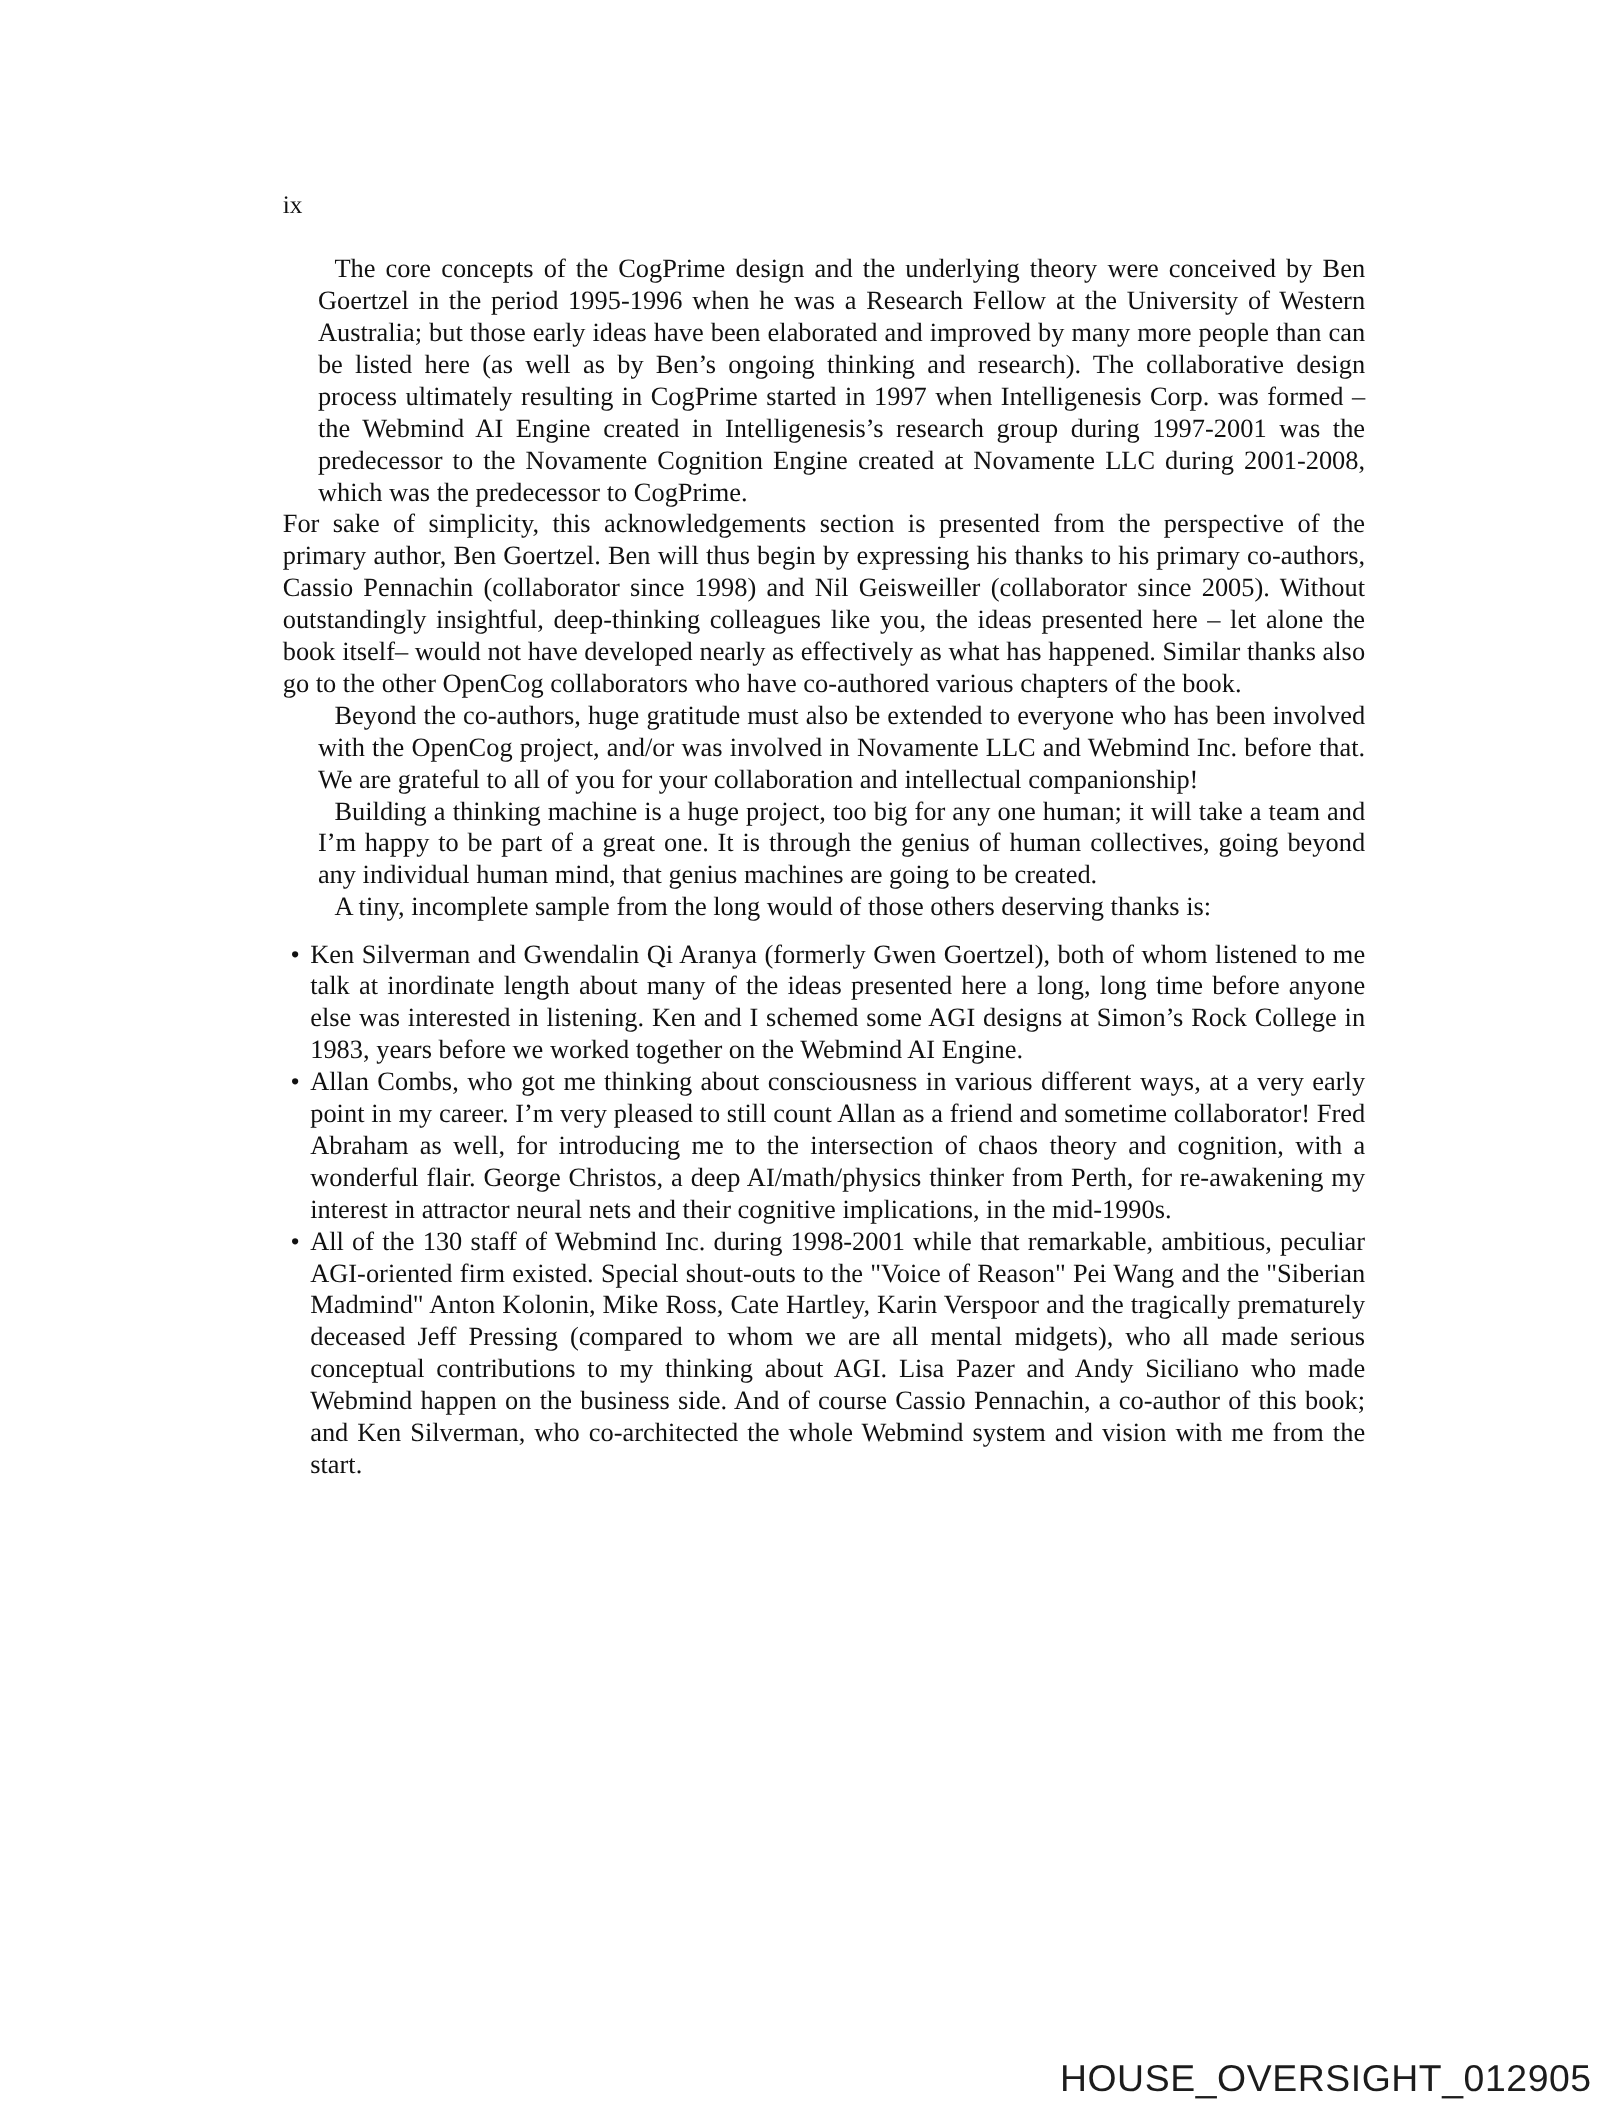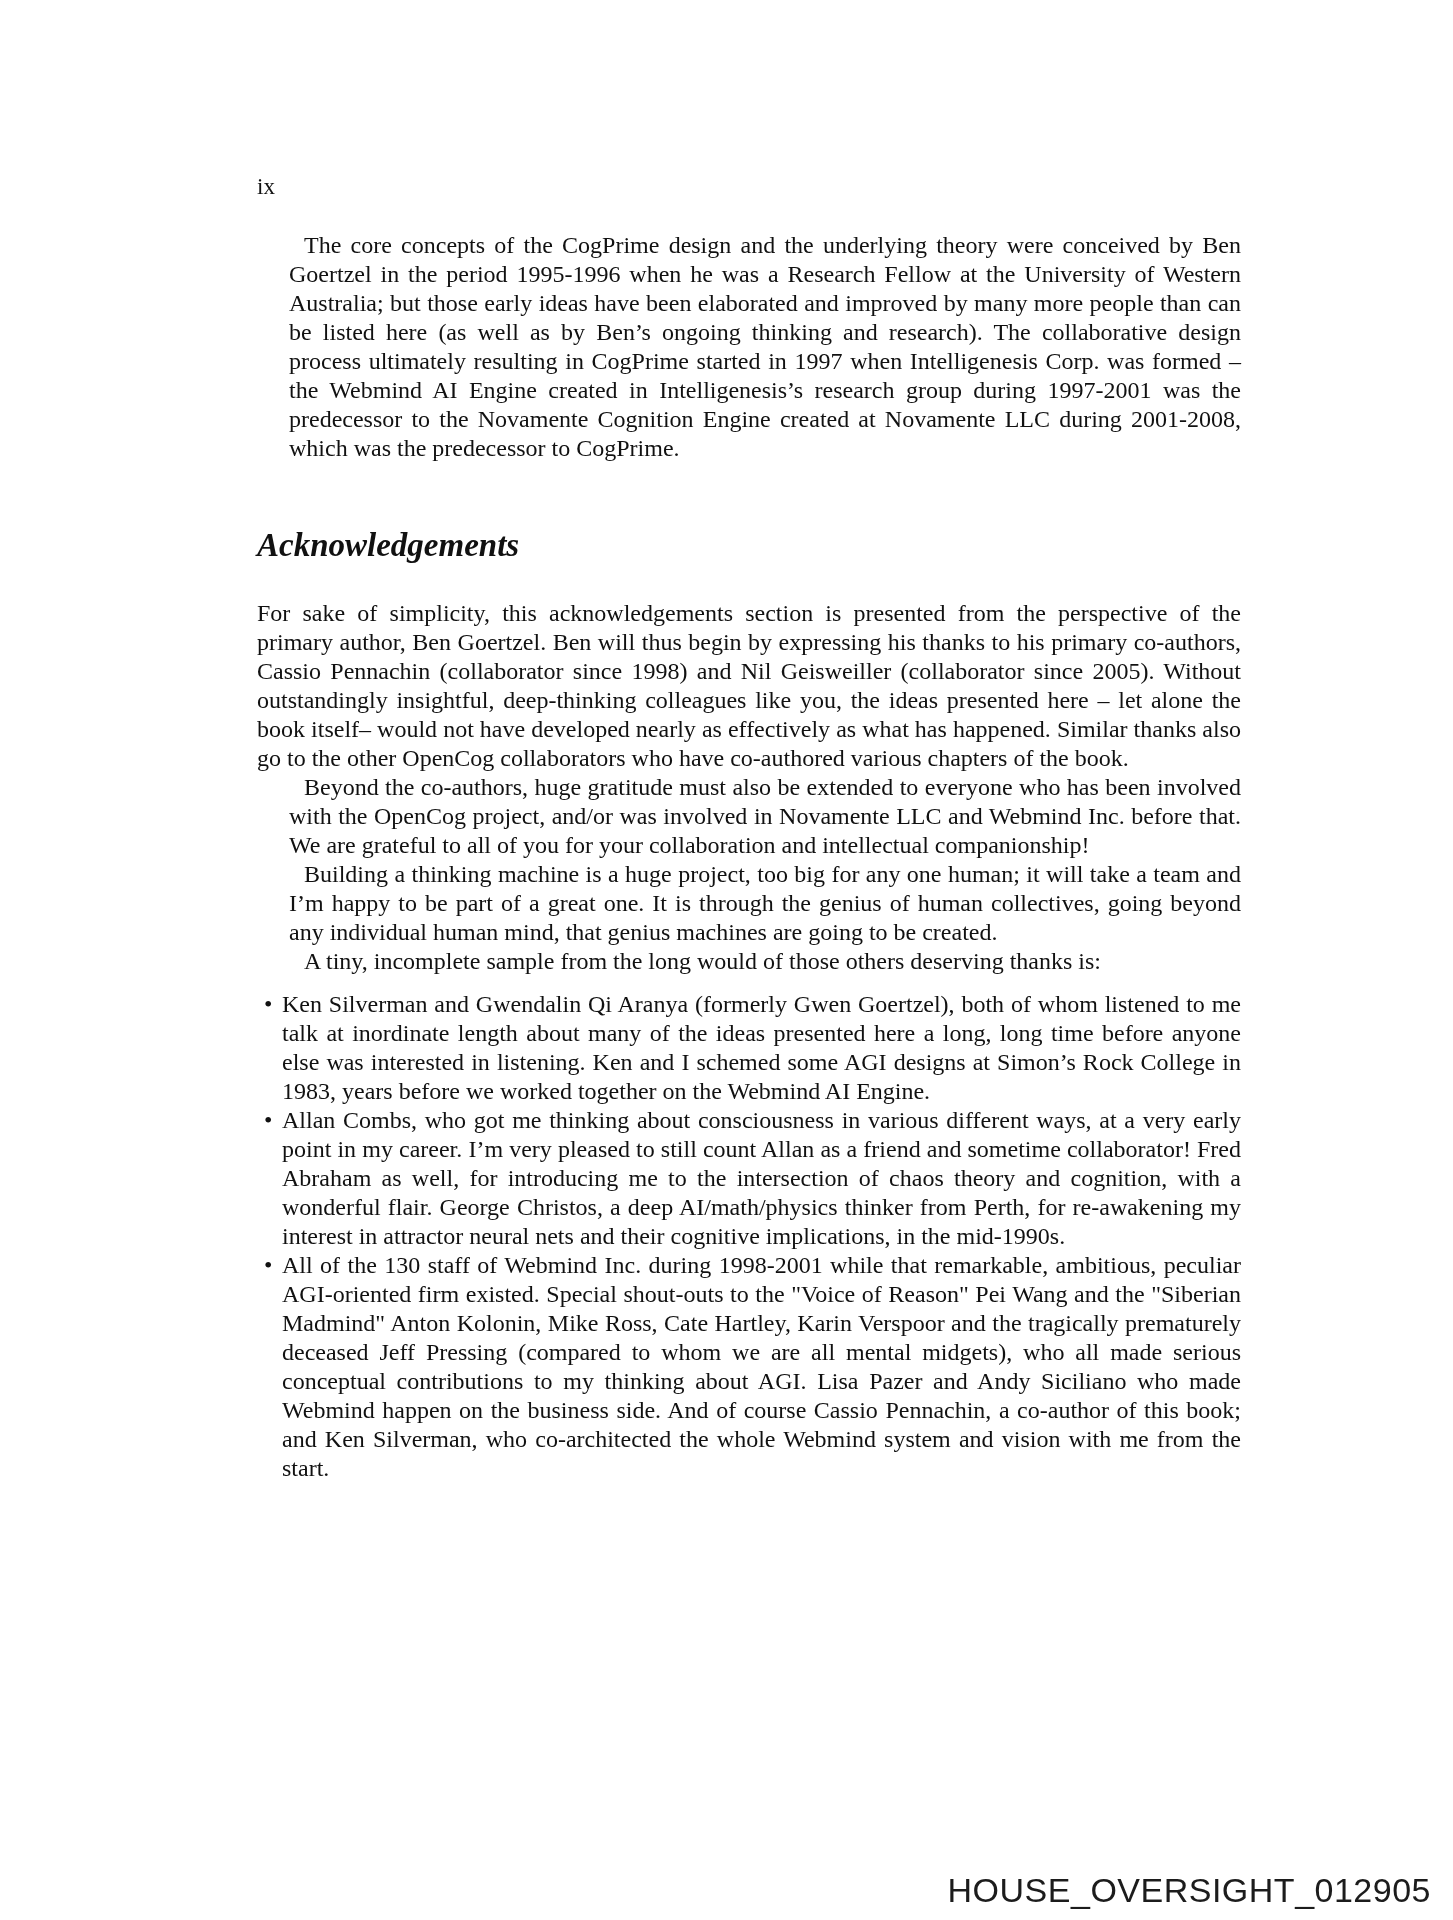--- a/index.html
+++ b/index.html
@@ -63,42 +63,41 @@
   }
   ul.bullet-list li .bullet-marker {
     position: absolute;
     left: -18px;
     top: 0;
     font-size: 24px;
     line-height: 29px;
   }
   .watermark {
     position: absolute;
-    right: 22px;
+    right: 6px;
     top: 1870px;
     font-family: "Liberation Sans", "DejaVu Sans", sans-serif;
     font-size: 34px;
     line-height: 40px;
     color: #1c1c1c;
     letter-spacing: 0.5px;
   }
 </style>
 </head>
 <body>
 
 <div class="page">
 
   <div class="page-number">ix</div>
 
   <div class="content">
 
 
     <p class="body-par indent">The core concepts of the CogPrime design and the underlying theory were conceived by Ben Goertzel in the period 1995-1996 when he was a Research Fellow at the University of Western Australia; but those early ideas have been elaborated and improved by many more people than can be listed here (as well as by Ben’s ongoing thinking and research). The collaborative design process ultimately resulting in CogPrime started in 1997 when Intelligenesis Corp. was formed – the Webmind AI Engine created in Intelligenesis’s research group during 1997-2001 was the predecessor to the Novamente Cognition Engine created at Novamente LLC during 2001-2008, which was the predecessor to CogPrime.</p>
 
-    <h1 class="section-heading">Acknowledgements</h1>
 
     <p class="body-par">For sake of simplicity, this acknowledgements section is presented from the perspective of the primary author, Ben Goertzel. Ben will thus begin by expressing his thanks to his primary co-authors, Cassio Pennachin (collaborator since 1998) and Nil Geisweiller (collaborator since 2005). Without outstandingly insightful, deep-thinking colleagues like you, the ideas presented here – let alone the book itself– would not have developed nearly as effectively as what has happened. Similar thanks also go to the other OpenCog collaborators who have co-authored various chapters of the book.</p>
 
     <p class="body-par indent">Beyond the co-authors, huge gratitude must also be extended to everyone who has been involved with the OpenCog project, and/or was involved in Novamente LLC and Webmind Inc. before that. We are grateful to all of you for your collaboration and intellectual companionship!</p>
 
     <p class="body-par indent">Building a thinking machine is a huge project, too big for any one human; it will take a team and I’m happy to be part of a great one. It is through the genius of human collectives, going beyond any individual human mind, that genius machines are going to be created.</p>
 
     <p class="body-par indent">A tiny, incomplete sample from the long would of those others deserving thanks is:</p>
 
     <ul class="bullet-list">

